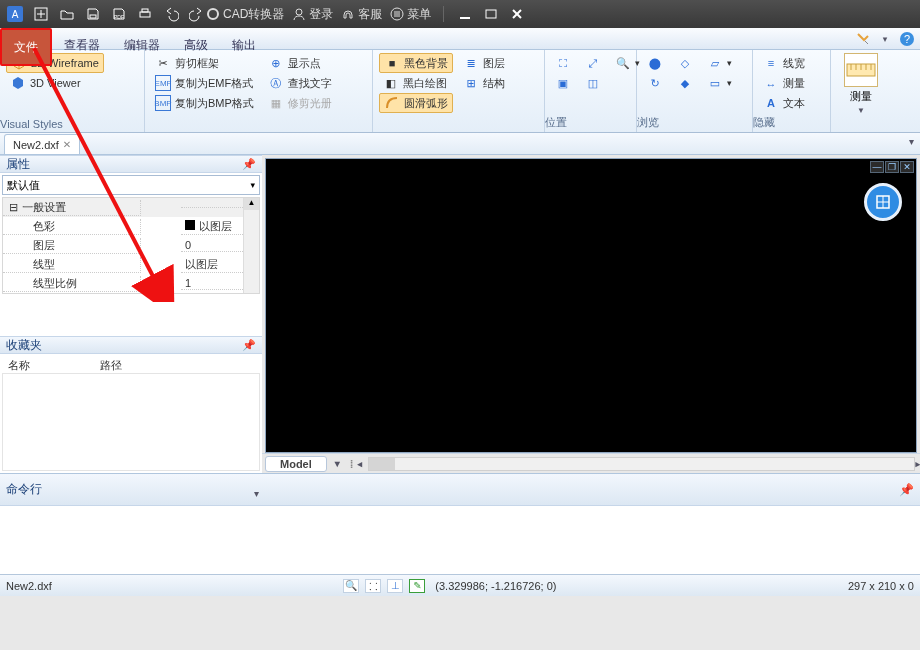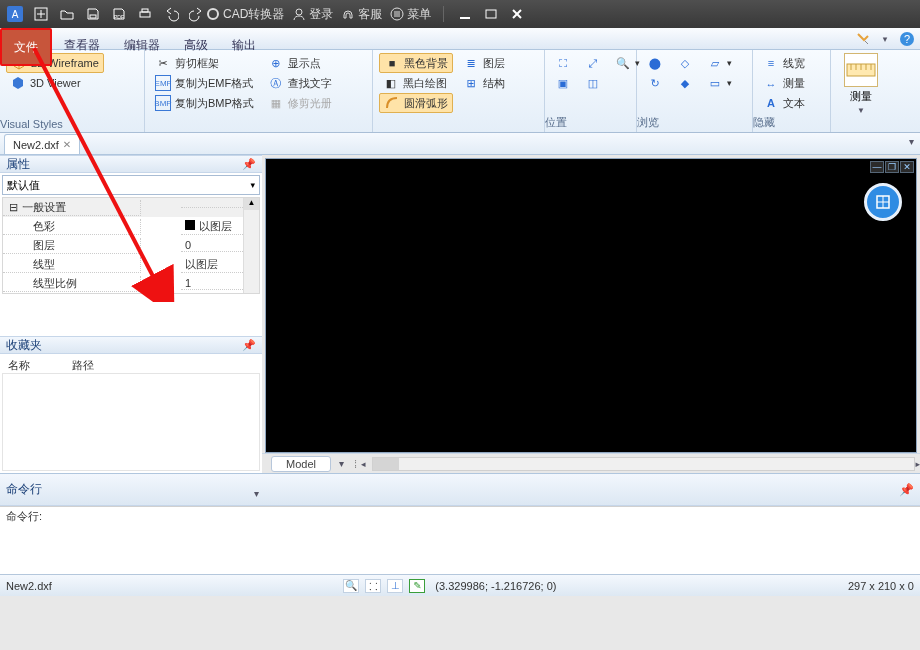--- a/index.html
+++ b/index.html
@@ -46,27 +46,27 @@
   .panelhead { height:18px; background: linear-gradient(to bottom,#f2f7fd,#dce7f3); border-top:1px solid #c6d6e9; border-bottom:1px solid #c6d6e9; display:flex; align-items:center; padding:0 6px; color:#1a3f77; font-size:12px; justify-content:space-between;}
   .panelhead .pin{font-size:11px;color:#444;}
   .propsel{height:20px;background:#fff;border:1px solid #a8bcd4;margin:2px 2px 0 2px;display:flex;align-items:center;justify-content:space-between;padding:0 4px;font-size:11px;}
   .proptable{border:1px solid #d8d8d8;margin:2px;}
   .prow{display:flex;height:19px;font-size:11px;color:#333;align-items:center;}
   .prow .pl{width:138px;border-right:1px dotted #ccc;border-bottom:1px dotted #ccc;padding-left:6px;display:flex;align-items:center;gap:4px;}
   .prow .pl.indent{padding-left:30px;}
   .prow .pv{flex:1;border-bottom:1px dotted #ccc;padding-left:4px;margin-left:40px;}
   .prow.grouprow{background:#f0f0f0;}
   .favhead{margin-top:26px;}
-  .favcols{display:flex;height:19px;font-size:11px;color:#333;padding:4px 8px;gap:42px;}
+  .favcols{display:flex;height:19px;font-size:11px;color:#333;padding:4px 8px;gap:70px;}
   .canvaswrap{flex:1;position:relative;display:flex;flex-direction:column;}
   .canvas{flex:1;background:#000;border:1px solid #8fa6c0;position:relative;margin:3px 3px 0 3px;}
   .canvas .winicons{position:absolute;top:2px;right:2px;display:flex;gap:1px;}
   .canvas .winicons span{width:14px;height:12px;background:#2b2b2b;color:#9cf;font-size:9px;display:flex;align-items:center;justify-content:center;border:1px solid #567;}
   .canvas .roundbtn{position:absolute;top:24px;right:14px;width:38px;height:38px;border-radius:50%;background:#2f8ce3;border:3px solid #e8f1fb;display:flex;align-items:center;justify-content:center;color:#fff;font-size:16px;}
-  .modelstrip{height:20px;display:flex;align-items:center;font-size:11px;color:#444;padding-left:9px;border-top:1px solid #cbd8e7;}
+  .modelstrip{height:20px;display:flex;align-items:center;font-size:11px;color:#444;padding-left:3px;border-top:1px solid #cbd8e7;font-weight:bold;}
   .modeltab{background:#fff;border:1px solid #b7c7db;border-radius:3px;padding:1px 14px;display:flex;align-items:center;gap:6px;}
   .hscroll{flex:1;margin-left:6px;height:14px;background:#f0f0f0;border:1px solid #d0d0d0;position:relative;}
   .hscroll>div{position:absolute;left:0;top:0;width:26px;height:100%;background:#d5d5d5;}
   .modelstrip .chev{font-size:10px;color:#556;margin-left:8px;margin-right:6px;}
 
   
   .cmdarea{height:101px;border-top:1px solid #b0c6de;background:#fff;display:flex;flex-direction:column;}
   .cmdhead{height:32px;background:linear-gradient(to bottom,#f2f7fd,#dce7f3);border-bottom:1px solid #c6d6e9;display:flex;align-items:center;padding:0 6px;color:#1a3f77;font-size:12px;justify-content:space-between;}
   .cmdbody{flex:1;padding:2px 6px;font-size:11px;color:#222;}
   .cmdinput{height:20px;border-top:1px solid #d0d0d0;display:flex;align-items:center;padding:0 6px;font-size:11px;color:#333;}
@@ -496,23 +496,20 @@
     </div>
   </div>
 
   <span class="sidechev">▾</span>
 
   <div class="cmdarea">
     <div class="cmdhead">
         <span>命令行</span>
         <span class="pin">📌</span>
       </div>
-    <div class="cmdinput">
-        <span>命令行:</span>
-      </div>
   </div>
 
   <div class="statusbar">
     <span>New2.dxf</span>
     <div class="mid">
       <div class="sicons">
         <span>🔍</span>
         <span>⸬</span>
         <span style="color:#3a78d6;">⊥</span>
         <span style="color:#3a9e3a;border-color:#3a9e3a;">✎</span>

